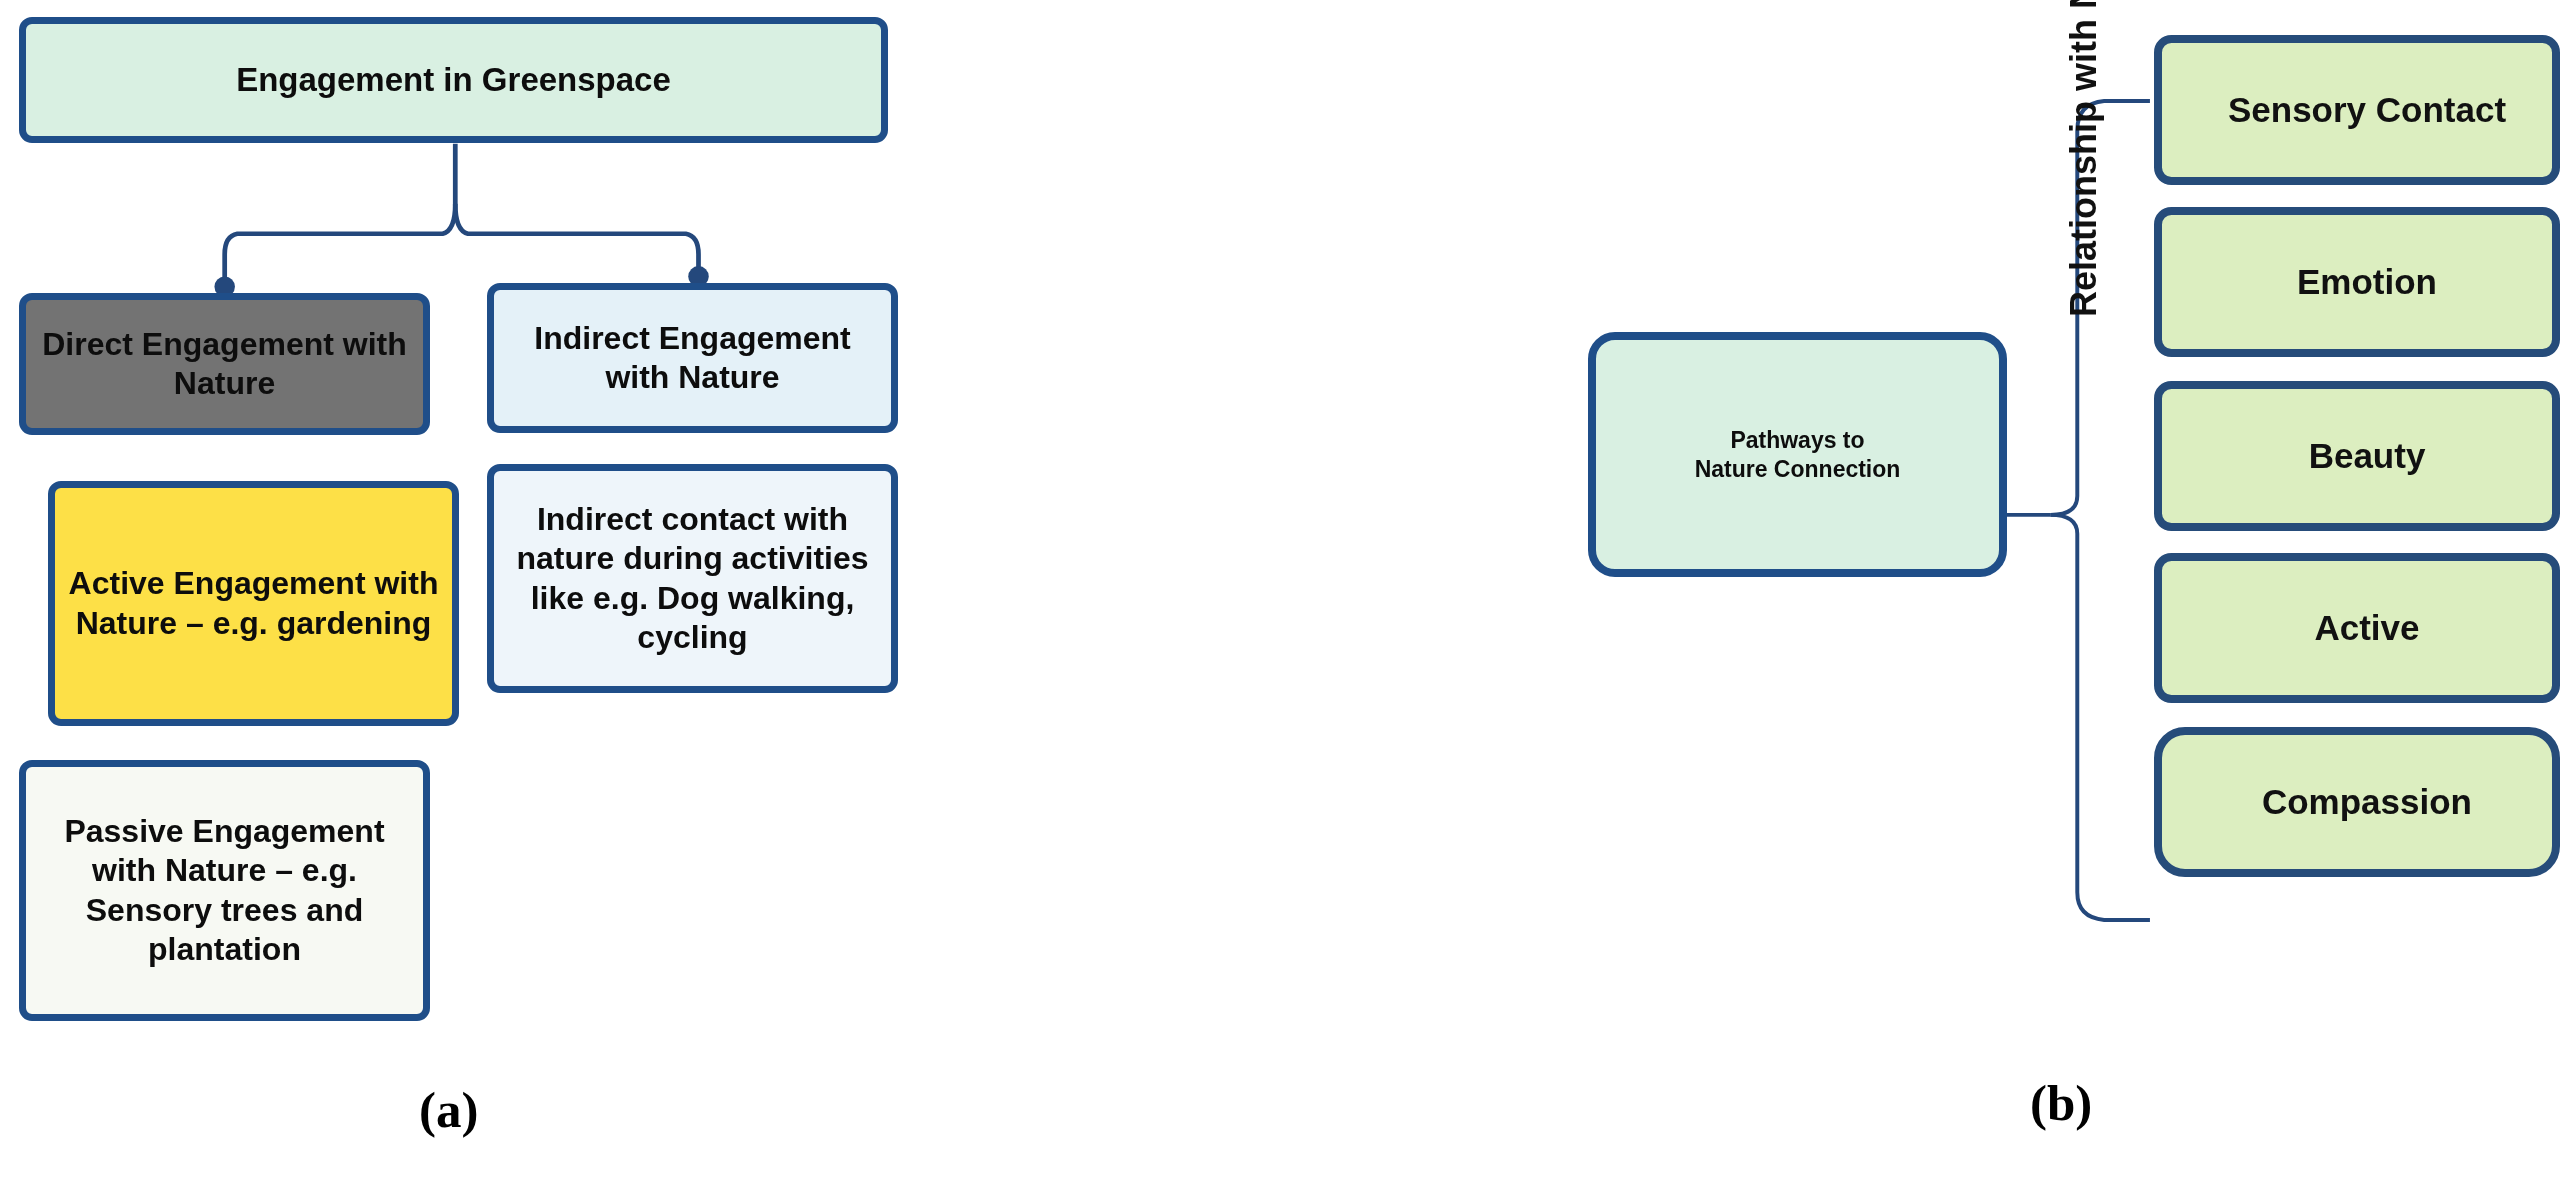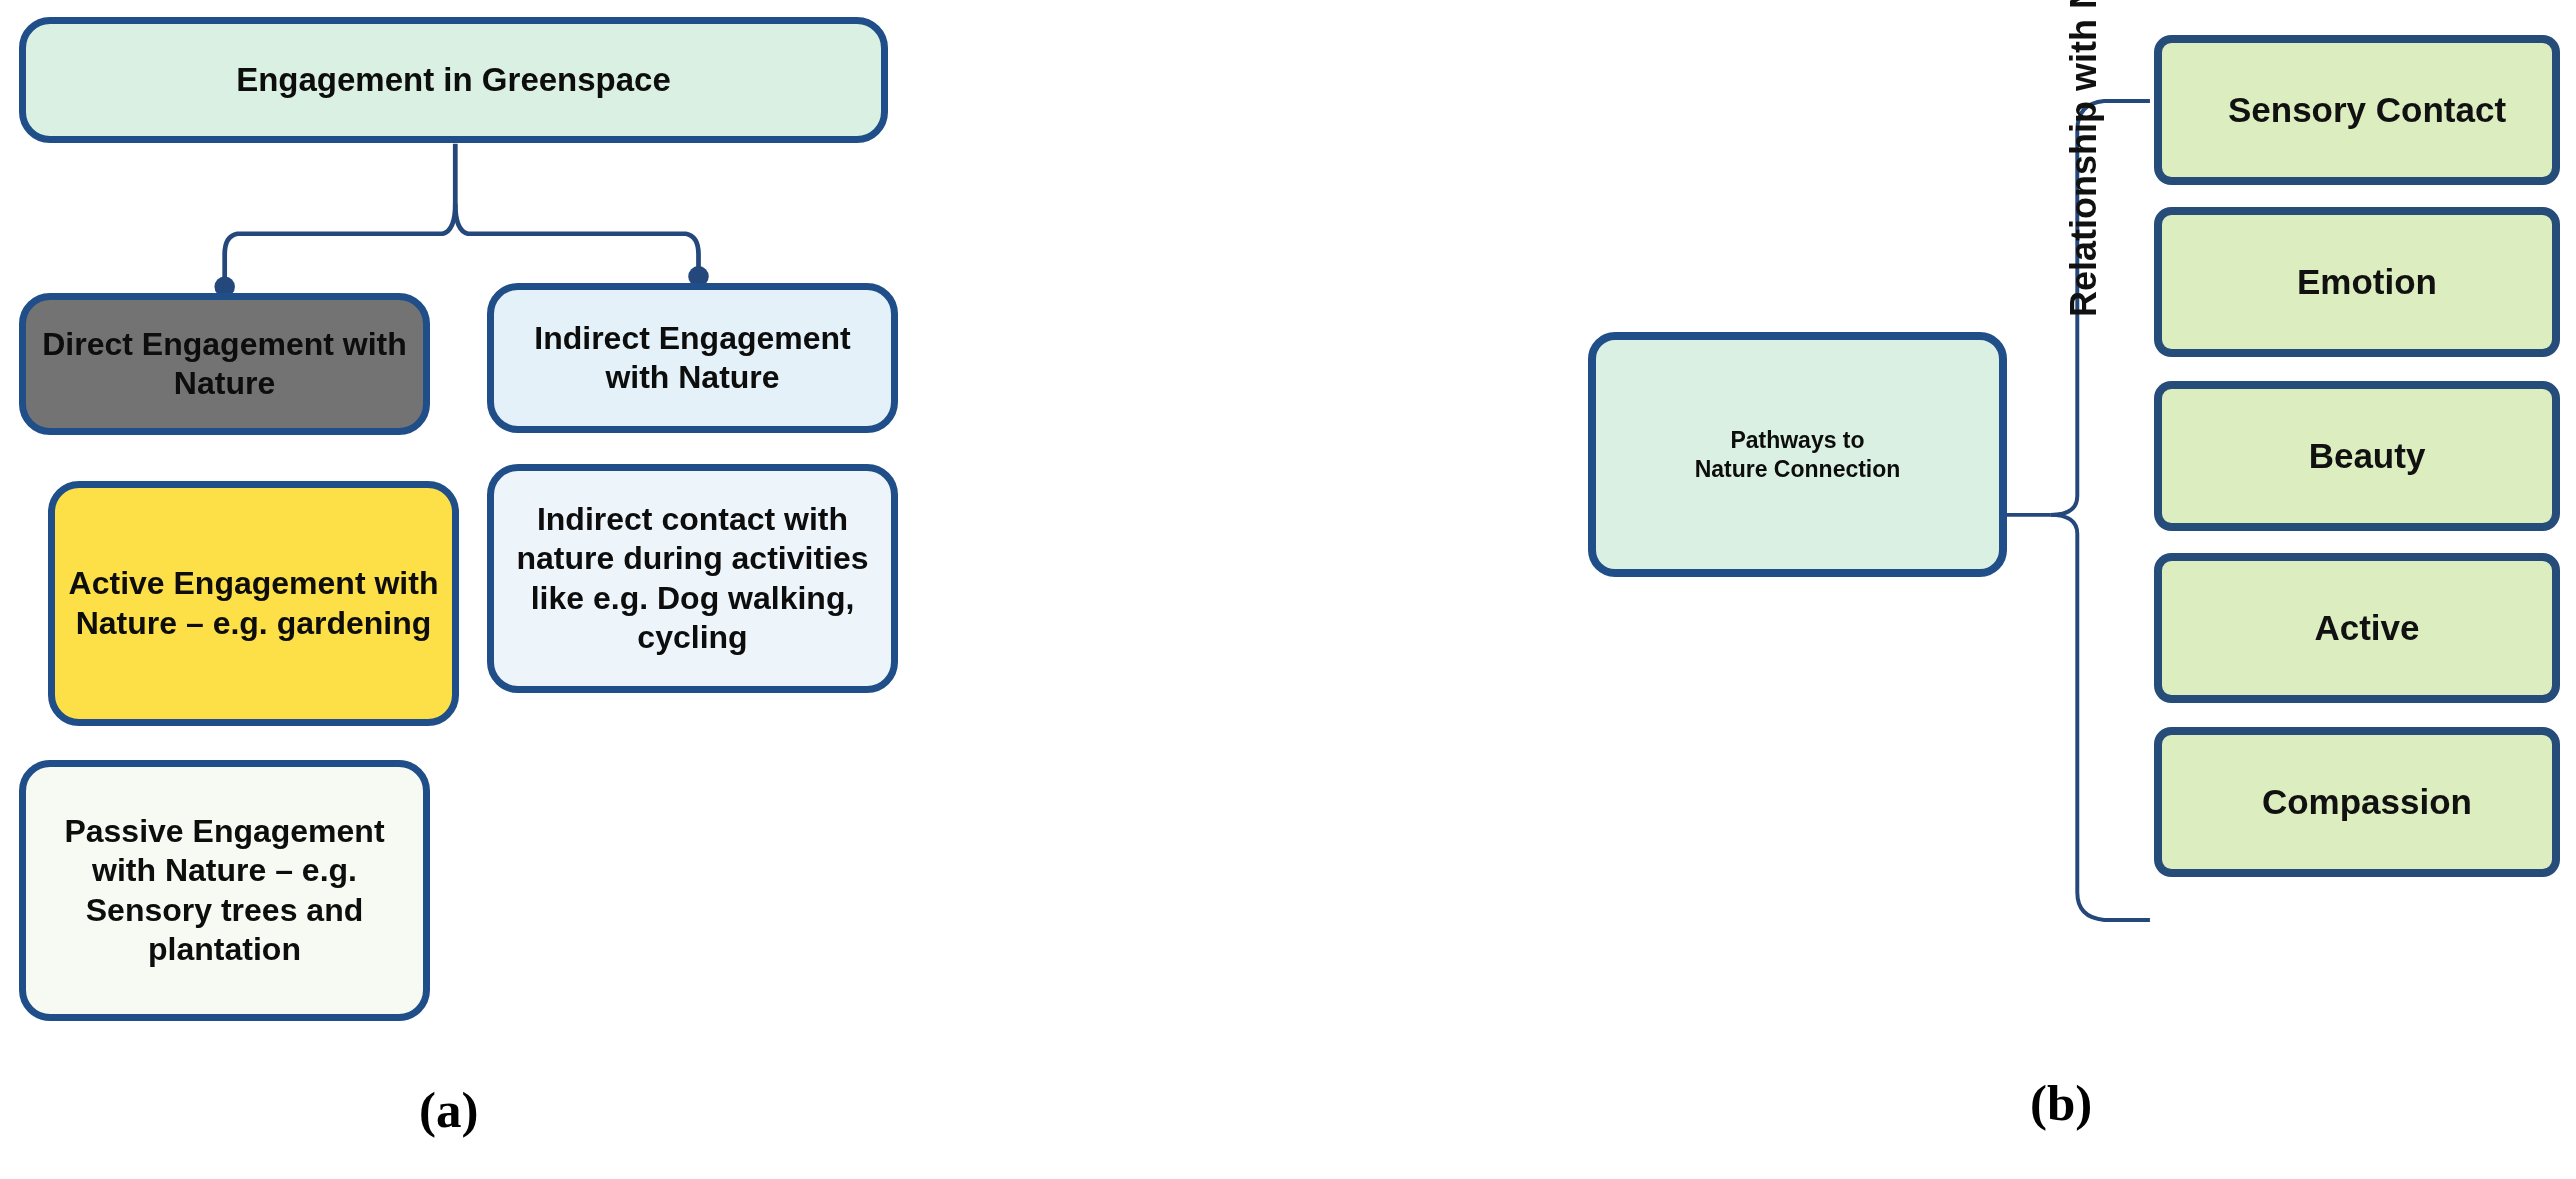--- a/index.html
+++ b/index.html
@@ -11,21 +11,21 @@
   }
   #root { position: relative; width: 2576px; height: 1179px; }
 
   .node {
     position: absolute;
     display: flex;
     align-items: center;
     justify-content: center;
     text-align: center;
     border: 7.1px solid #1f4e89;
-    border-radius: 31px;
+    border-radius: 13px;
     color: #0d0d0d;
     font-weight: bold;
     line-height: 1.22;
     padding: 3.2px 11px;
     white-space: pre-line;
   }
 
   
   #n-root        { left:19px;  top:17.4px;   width:869px; height:126px; background:#d9f0e2; font-size:33px; }
   #n-direct      { left:19px;  top:293px;  width:411px;  height:142px; background:#737373; font-size:32px; }
@@ -50,21 +50,21 @@
     justify-content: center;
     font-size: 35px;
     font-weight: bold;
     color: #111111;
     padding-left: 20px;
   }
   #p-0 { top: 35px;  }
   #p-1 { top: 207px; }
   #p-2 { top: 381px; }
   #p-3 { top: 553px; }
-  #p-4 { top: 727px; }
+  #p-4 { top: 727px; border-radius: 31px; }
 
   .vlabel {
     position: absolute;
     left: 2063px;
     top: 269px;
     width: 442px;
     height: 47px;
     transform: rotate(-90deg);
     transform-origin: 24px 24px;
     font-size: 36px;

